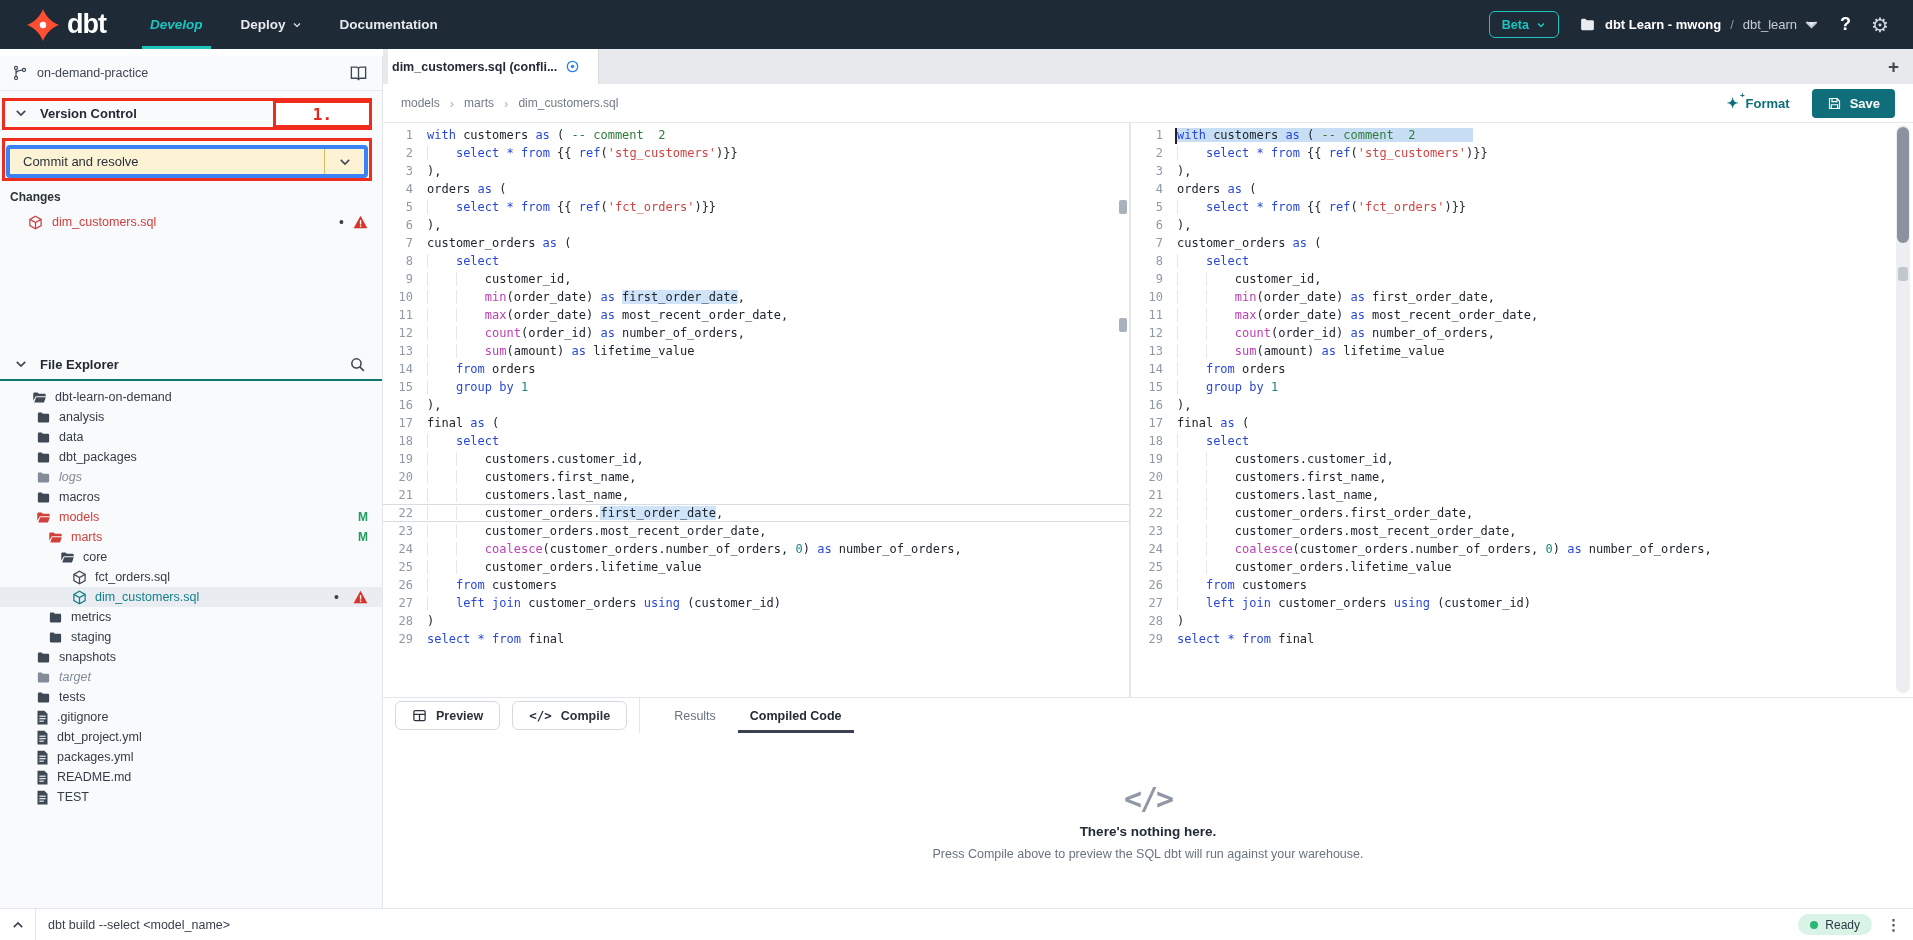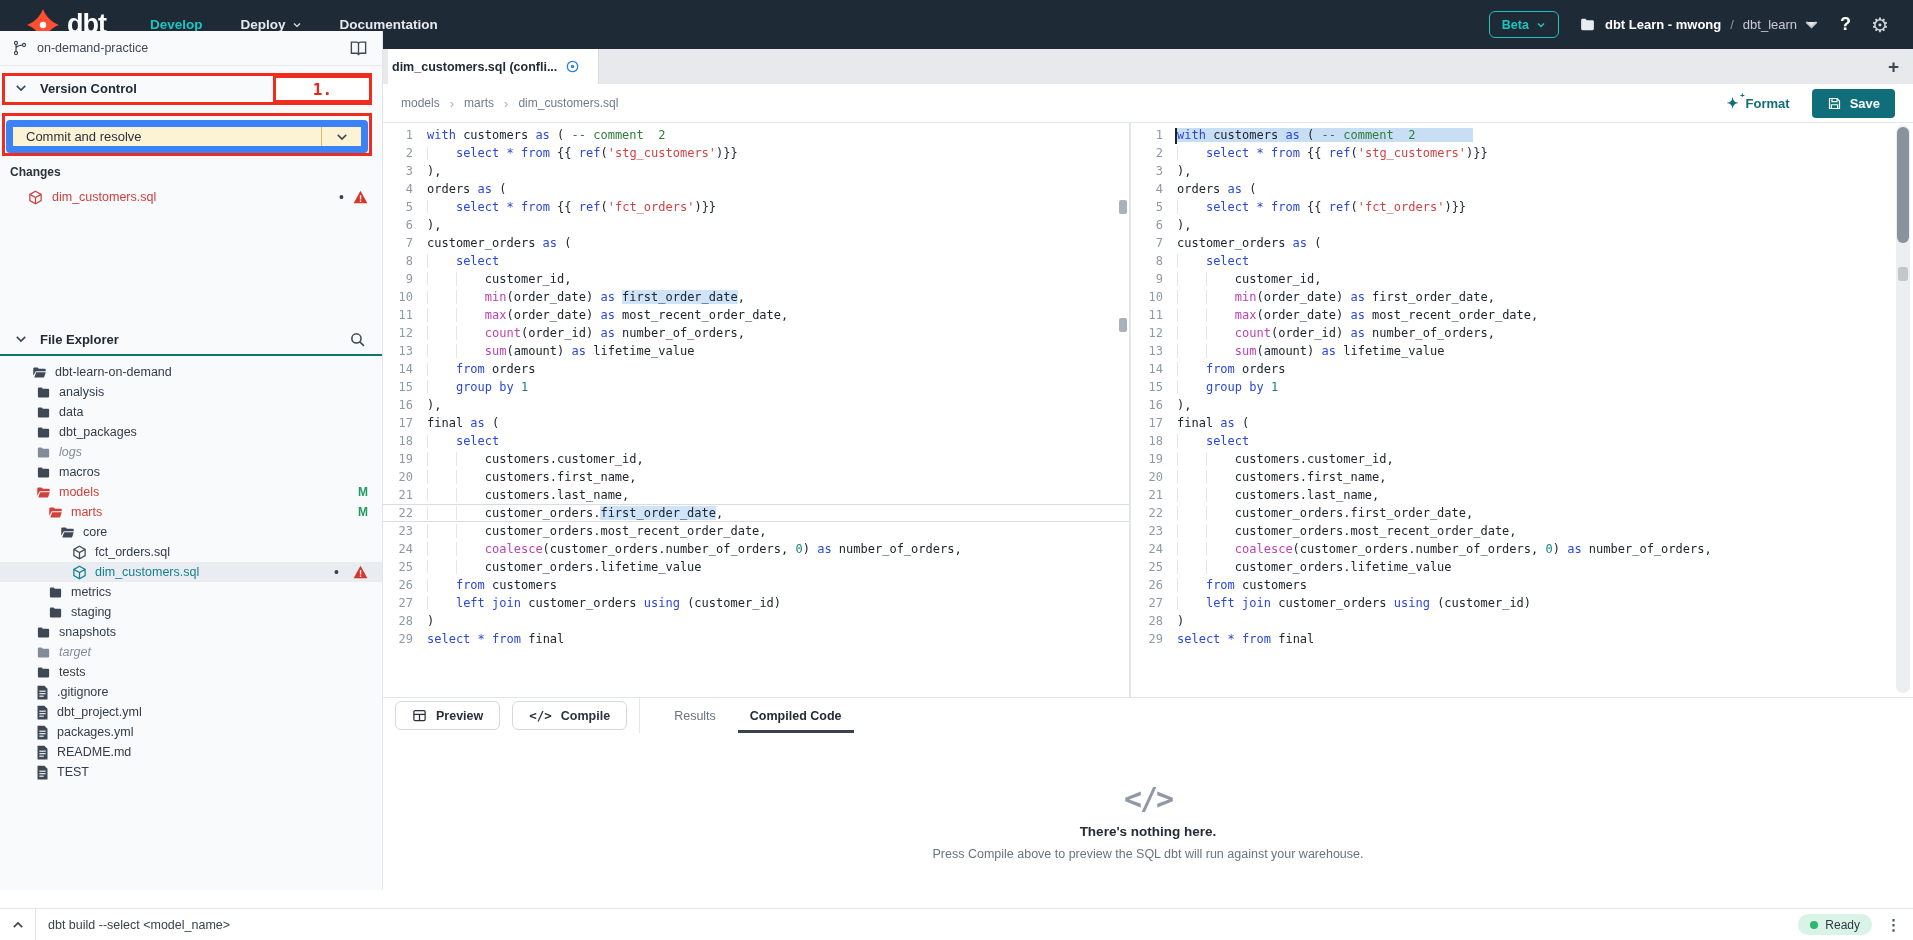--- a/index.html
+++ b/index.html
@@ -5,42 +5,42 @@
   * { margin:0; padding:0; box-sizing:border-box; }
   html,body { width:1913px; height:940px; overflow:hidden; font-family:"Liberation Sans", sans-serif; background:#fff; }
 
   
   .navbar { position:absolute; left:0; top:0; width:1913px; height:49px; background:#1f2a37; display:flex; align-items:center; }
   .logo { display:flex; align-items:center; gap:7px; padding:0 0 0 26px; }
   .logo svg { width:34px; height:34px; }
   .logo-text { color:#fff; font-size:27px; font-weight:bold; letter-spacing:-1px; }
   .nav-links { display:flex; align-items:center; margin-left:44px; gap:38px; height:100%; }
   .nav-link { color:#e6eaee; font-size:13.5px; font-weight:600; display:flex; align-items:center; gap:6px; height:100%; cursor:pointer; }
-  .nav-link.active { color:#1cc4c0; position:relative; }
+  .nav-link.active { color:#1cc4c0; position:relative;font-style:italic; }
   .nav-link.active::after { content:""; position:absolute; left:-8px; right:-8px; bottom:0; height:3px; background:#1cc4c0; }
   .nav-chevron { width:10px; height:10px; stroke:#e6eaee; }
   .nav-right { margin-left:auto; display:flex; align-items:center; gap:20px; padding-right:24px; }
   .beta-btn { border:1.5px solid #1cc4c0; color:#1cc4c0; border-radius:6px; height:27px; padding:0 12px; display:flex; align-items:center; gap:7px; font-size:12.5px; font-weight:bold; }
   .beta-btn svg { stroke:#1cc4c0; }
   .acct { display:flex; align-items:center; gap:9px; color:#fff; font-size:13px; font-weight:600; }
   .acct svg { width:17px; height:17px; fill:#e8ecf0; }
   .acct .sep { color:#8b95a2; font-weight:400; }
   .acct .proj { color:#c6ccd4; font-weight:400; }
   .acct .proj-wrap { display:flex; align-items:center; gap:6px; }
   .help-q { color:#fff; font-size:18px; font-weight:bold; }
   .gear { color:#cfd5dc; font-size:20px; line-height:1; }
 
   
-  .sidebar { position:absolute; left:0; top:31px; width:383px; height:859px; background:#f9fafb; border-right:1px solid #e2e5e9; }
+  .sidebar { position:absolute; left:0; top:56px; width:383px; height:859px; background:#f9fafb; border-right:1px solid #e2e5e9; }
   .side-row1 { position:absolute; left:0; top:0; width:100%; height:35px; display:flex; align-items:center; padding:0 14px 0 12px; border-bottom:1px solid #e6e9ed; gap:9px; }
   .branch-label { font-size:12.5px; color:#3e4854; flex:1; }
   .icon-slate { color:#3e4854; }
   .vc-header { position:absolute; left:0; top:38px; width:100%; height:38px; display:flex; align-items:center; padding:0 14px; gap:12px; }
   .sec-title { font-size:13px; font-weight:bold; color:#222a35; }
-  .commit-btn { position:absolute; left:6px; top:89px; width:362px; height:33px; background:#fcf3d5; border:7px solid #3b82f6; border-radius:4px; display:flex; align-items:center; }
+  .commit-btn { position:absolute; left:6px; top:89px; width:362px; height:33px; background:#fcf3d5; border:4px solid #3b82f6; border-radius:4px; display:flex; align-items:center; }
   .commit-label { flex:1; padding-left:13px; font-size:13px; color:#2b323c; }
   .commit-caret { width:40px; height:100%; border-left:1px solid #d8b96a; display:flex; align-items:center; justify-content:center; }
   .changes-label { position:absolute; left:10px; top:134px; font-size:12px; font-weight:bold; color:#2a323c; }
   .changed-row { position:absolute; left:0; top:153px; width:100%; height:26px; display:flex; align-items:center; padding:0 14px 0 28px; gap:9px; }
   .changed-name { font-size:12.5px; color:#ce4040; flex:1; }
   .mini-dot { color:#39414c; font-size:14px; }
   .fe-header { position:absolute; left:0; top:293px; width:100%; height:32px; display:flex; align-items:center; padding:0 16px 0 14px; gap:12px; border-bottom:2px solid #0f766e; }
   .fe-header .sec-title { flex:1; }
   .tree { position:absolute; left:0; top:331px; width:100%; }
   .tree-row { height:20px; display:flex; align-items:center; gap:8px; padding-right:14px; font-size:12.5px; color:#333c47; position:relative; }

